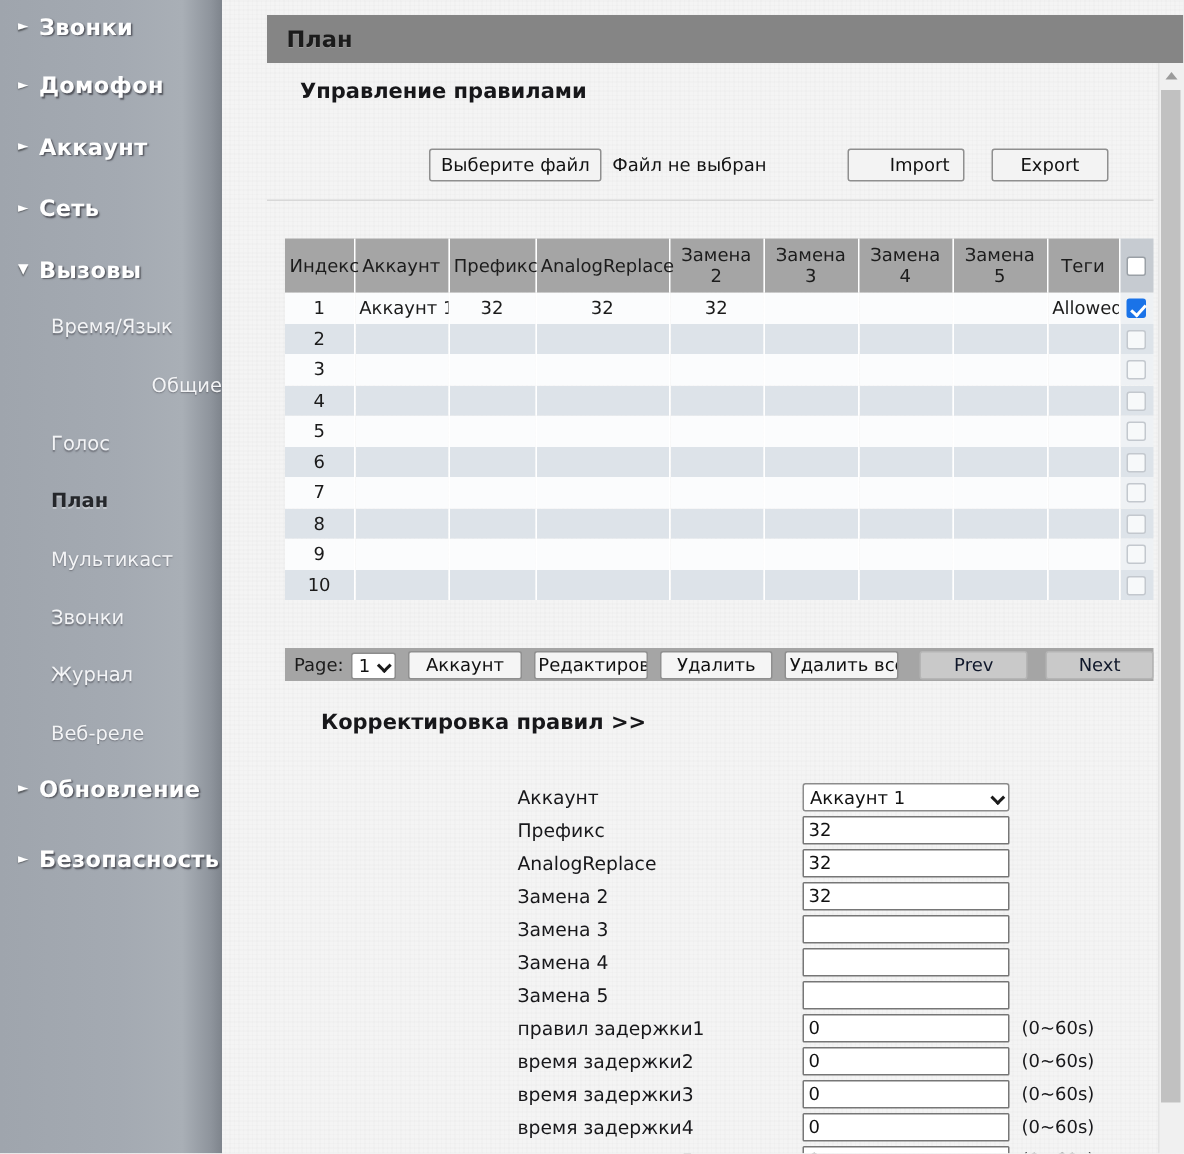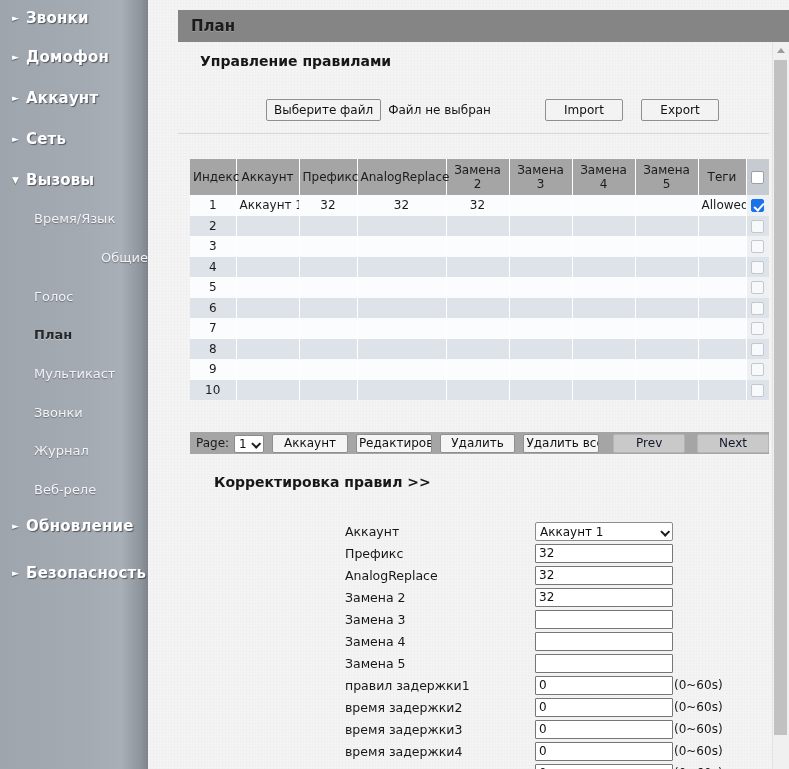--- a/index.html
+++ b/index.html
@@ -123,21 +123,21 @@
   }
   #panel-manage .sec-title {
     position: absolute;
     left: 22px; top: 11px;
     font-size: 14px;
     font-weight: bold;
     color: #17171a;
   }
   #file-row {
     position: absolute;
-    left: 56px; top: 57px;
+    left: 76px; top: 57px;
     display: flex;
     align-items: center;
     padding-left: 32px;
   }
   .btn {
     font-family: "DejaVu Sans", "Liberation Sans", sans-serif;
     font-size: 12px;
     color: #111;
     background: #f3f3f3;
     border: 1px solid #8f8f8f;
@@ -149,21 +149,21 @@
   }
   #choose-file { padding: 3px 7px; }
   #file-status {
     font-size: 12px;
     color: #141414;
     margin-left: 7px;
   }
   #btn-import {
     margin-left: 54px;
     width: 78px;
-    text-align: center;
+    text-align: right;
   }
   #btn-export {
     margin-left: 18px;
     width: 78px;
     text-align: center;
   }
 
   
   #table-wrap {
     position: absolute;
@@ -341,21 +341,21 @@
     border-radius: 1px;
     width: 138px;
     height: 19px;
     box-sizing: border-box;
     padding: 0 3px;
   }
   .fselect { width: 138px; height: 19px; }
   .funit {
     font-size: 12px;
     color: #17171a;
-    margin-left: 1px;
+    margin-left: 8px;
     text-align: right;
   }
 
   
   #vscroll {
     position: absolute;
     right: 0; top: 42px;
     width: 17px;
     height: 727px;
     background: #f0f0f0;

